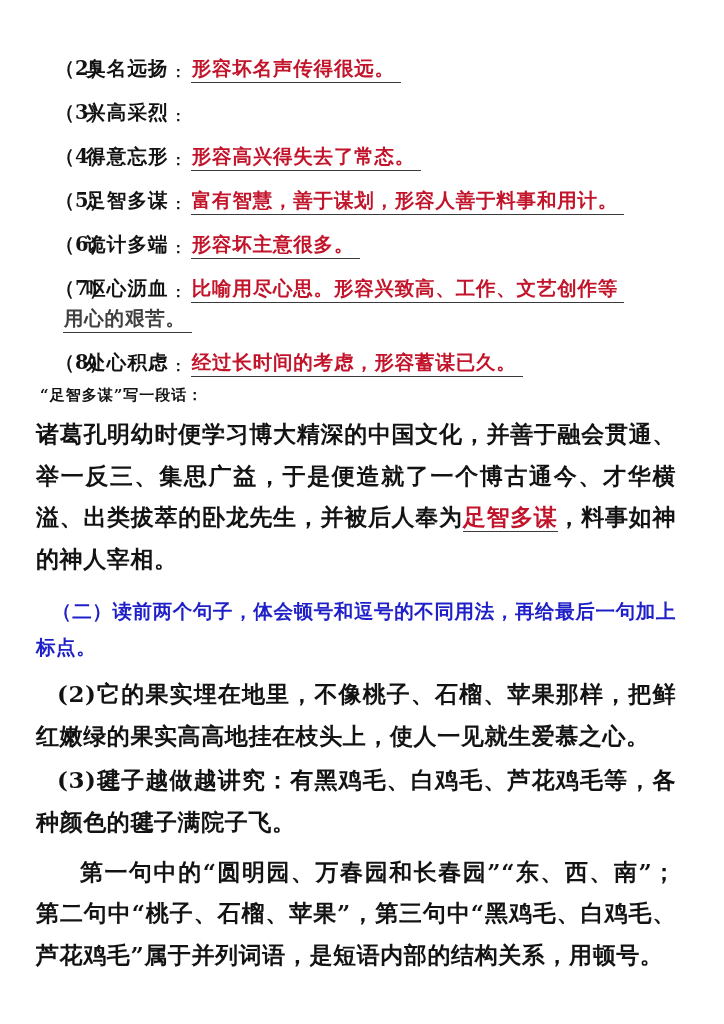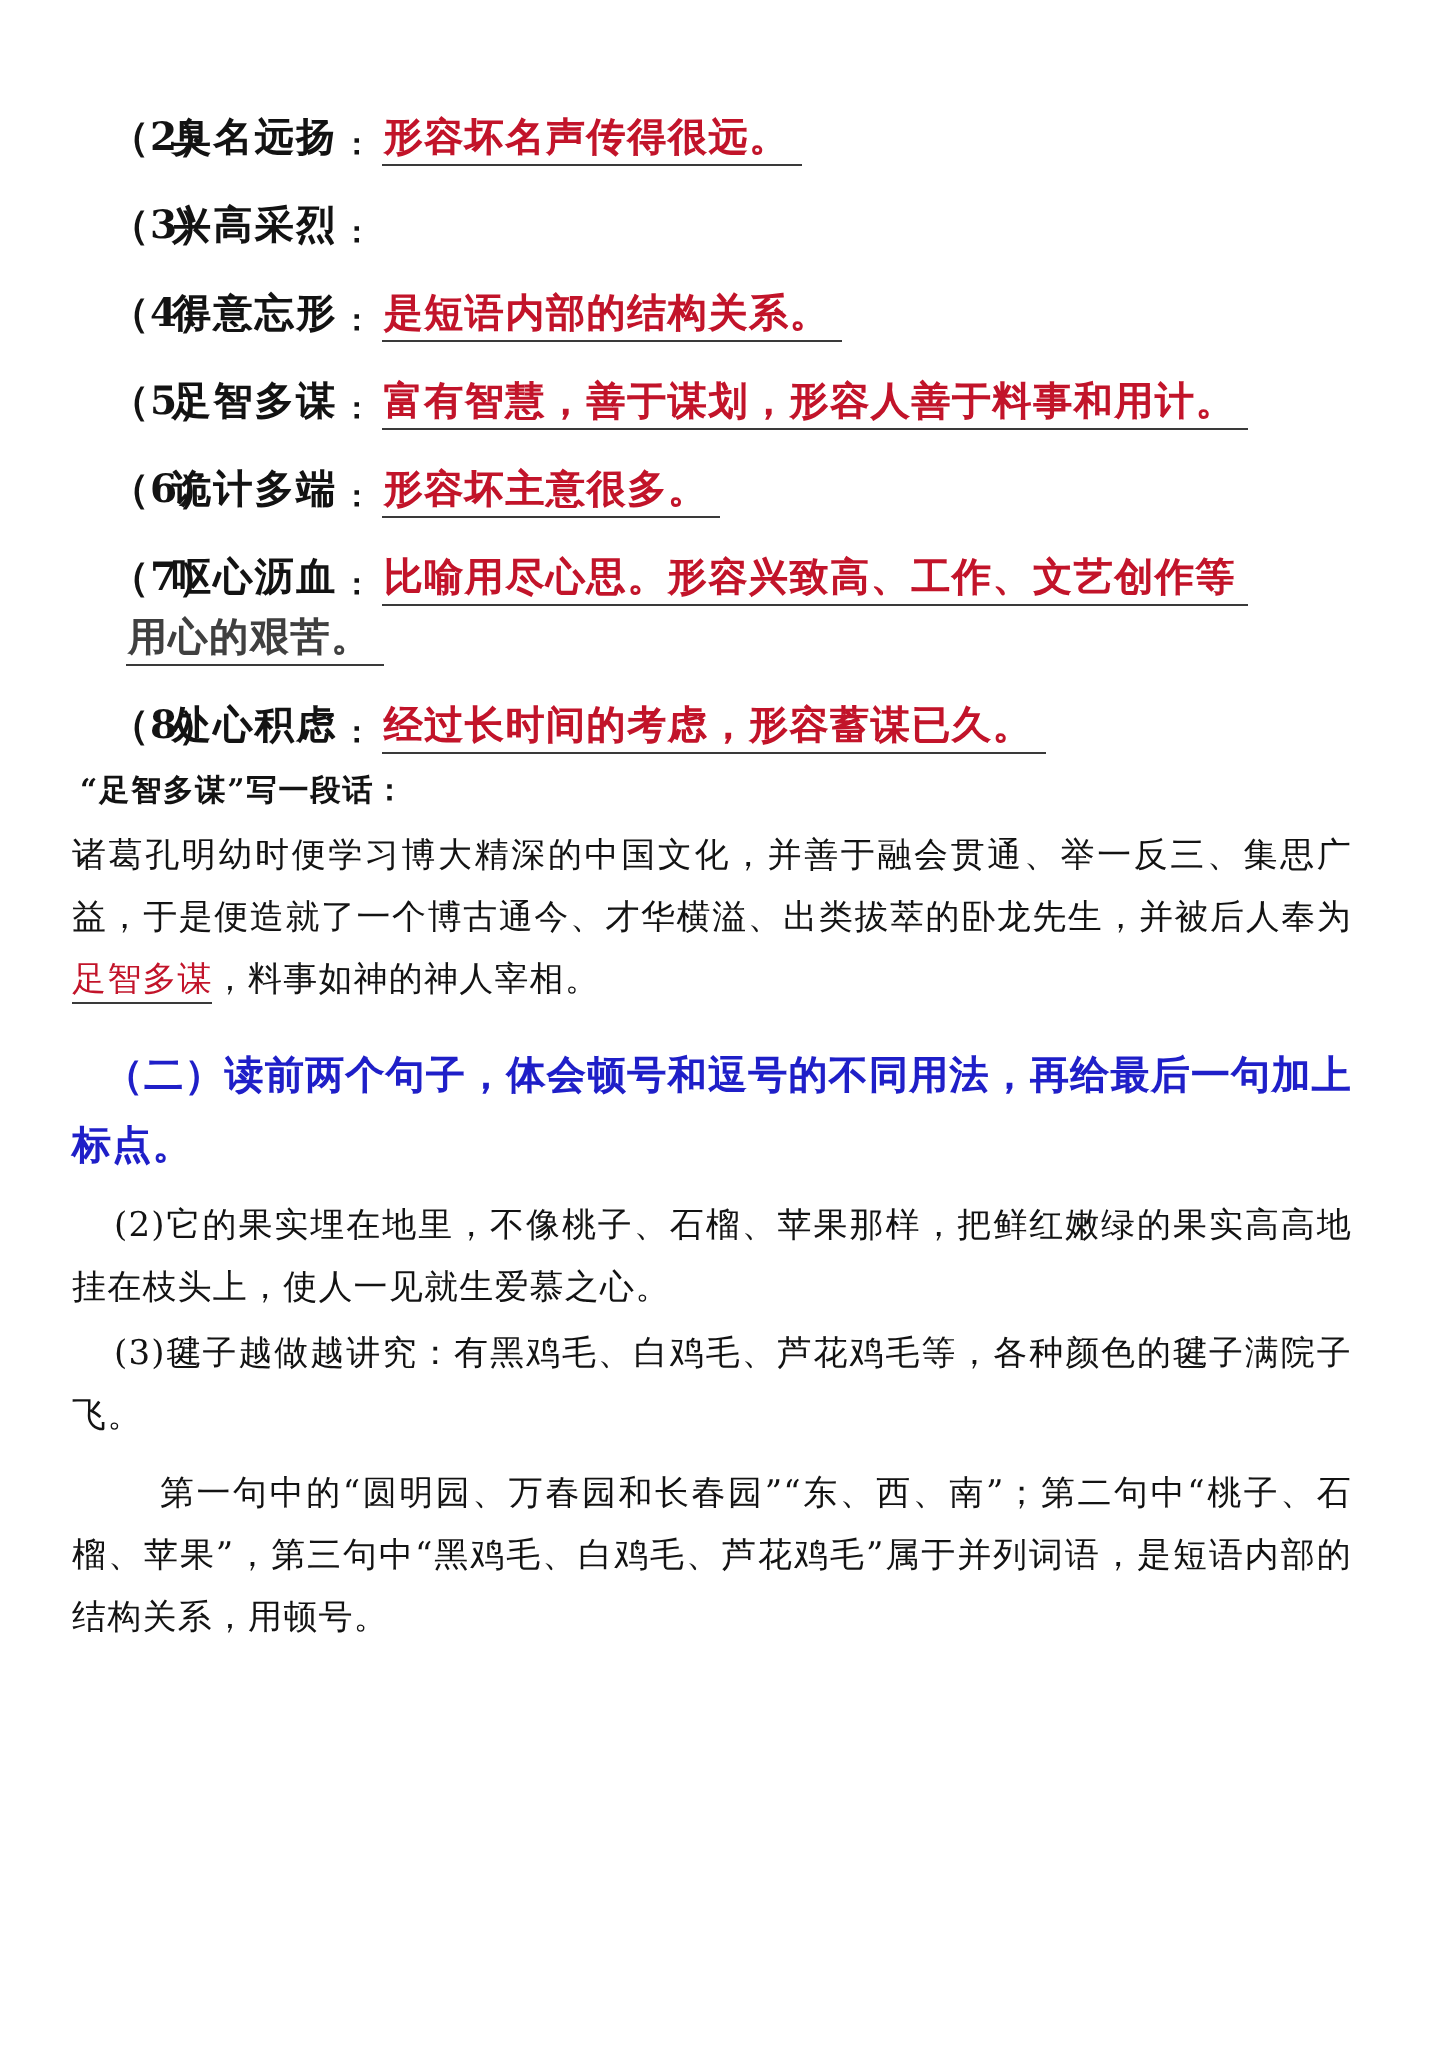--- a/index.html
+++ b/index.html
@@ -94,22 +94,22 @@
     letter-spacing: 1px;
     color: #131313;
     margin: 8px 0 7px 0;
     padding-left: 4px;
     line-height: 1.4;
     white-space: nowrap;
   }
 
   
   .para {
-    font-size: 17px;
-    font-weight: 400;
+    font-size: 23px;
+    font-weight: 700;
     color: #131313;
     line-height: 1.82;
     letter-spacing: 0.6px;
     text-align: justify;
     text-align-last: left;
     margin: 0 0 2px 0;
   }
   .para.indent-one-char { text-indent: 21px; }
   .para.indent-two-char { text-indent: 44px; }
 
@@ -152,21 +152,21 @@
       <div class="idiom-row">
         <span class="num">（3）</span>
         <span class="term">兴高采烈</span>
         <span class="colon">：</span>
       </div>
 
       <div class="idiom-row">
         <span class="num">（4）</span>
         <span class="term">得意忘形</span>
         <span class="colon">：</span>
-        <span class="ans">是短语内部的结构关系。</span>
+        <span class="ans">形容高兴得失去了常态。</span>
       </div>
 
       <div class="idiom-row">
         <span class="num">（5）</span>
         <span class="term">足智多谋</span>
         <span class="colon">：</span>
         <span class="ans">富有智慧，善于谋划，形容人善于料事和用计。</span>
       </div>
 
       <div class="idiom-row">

